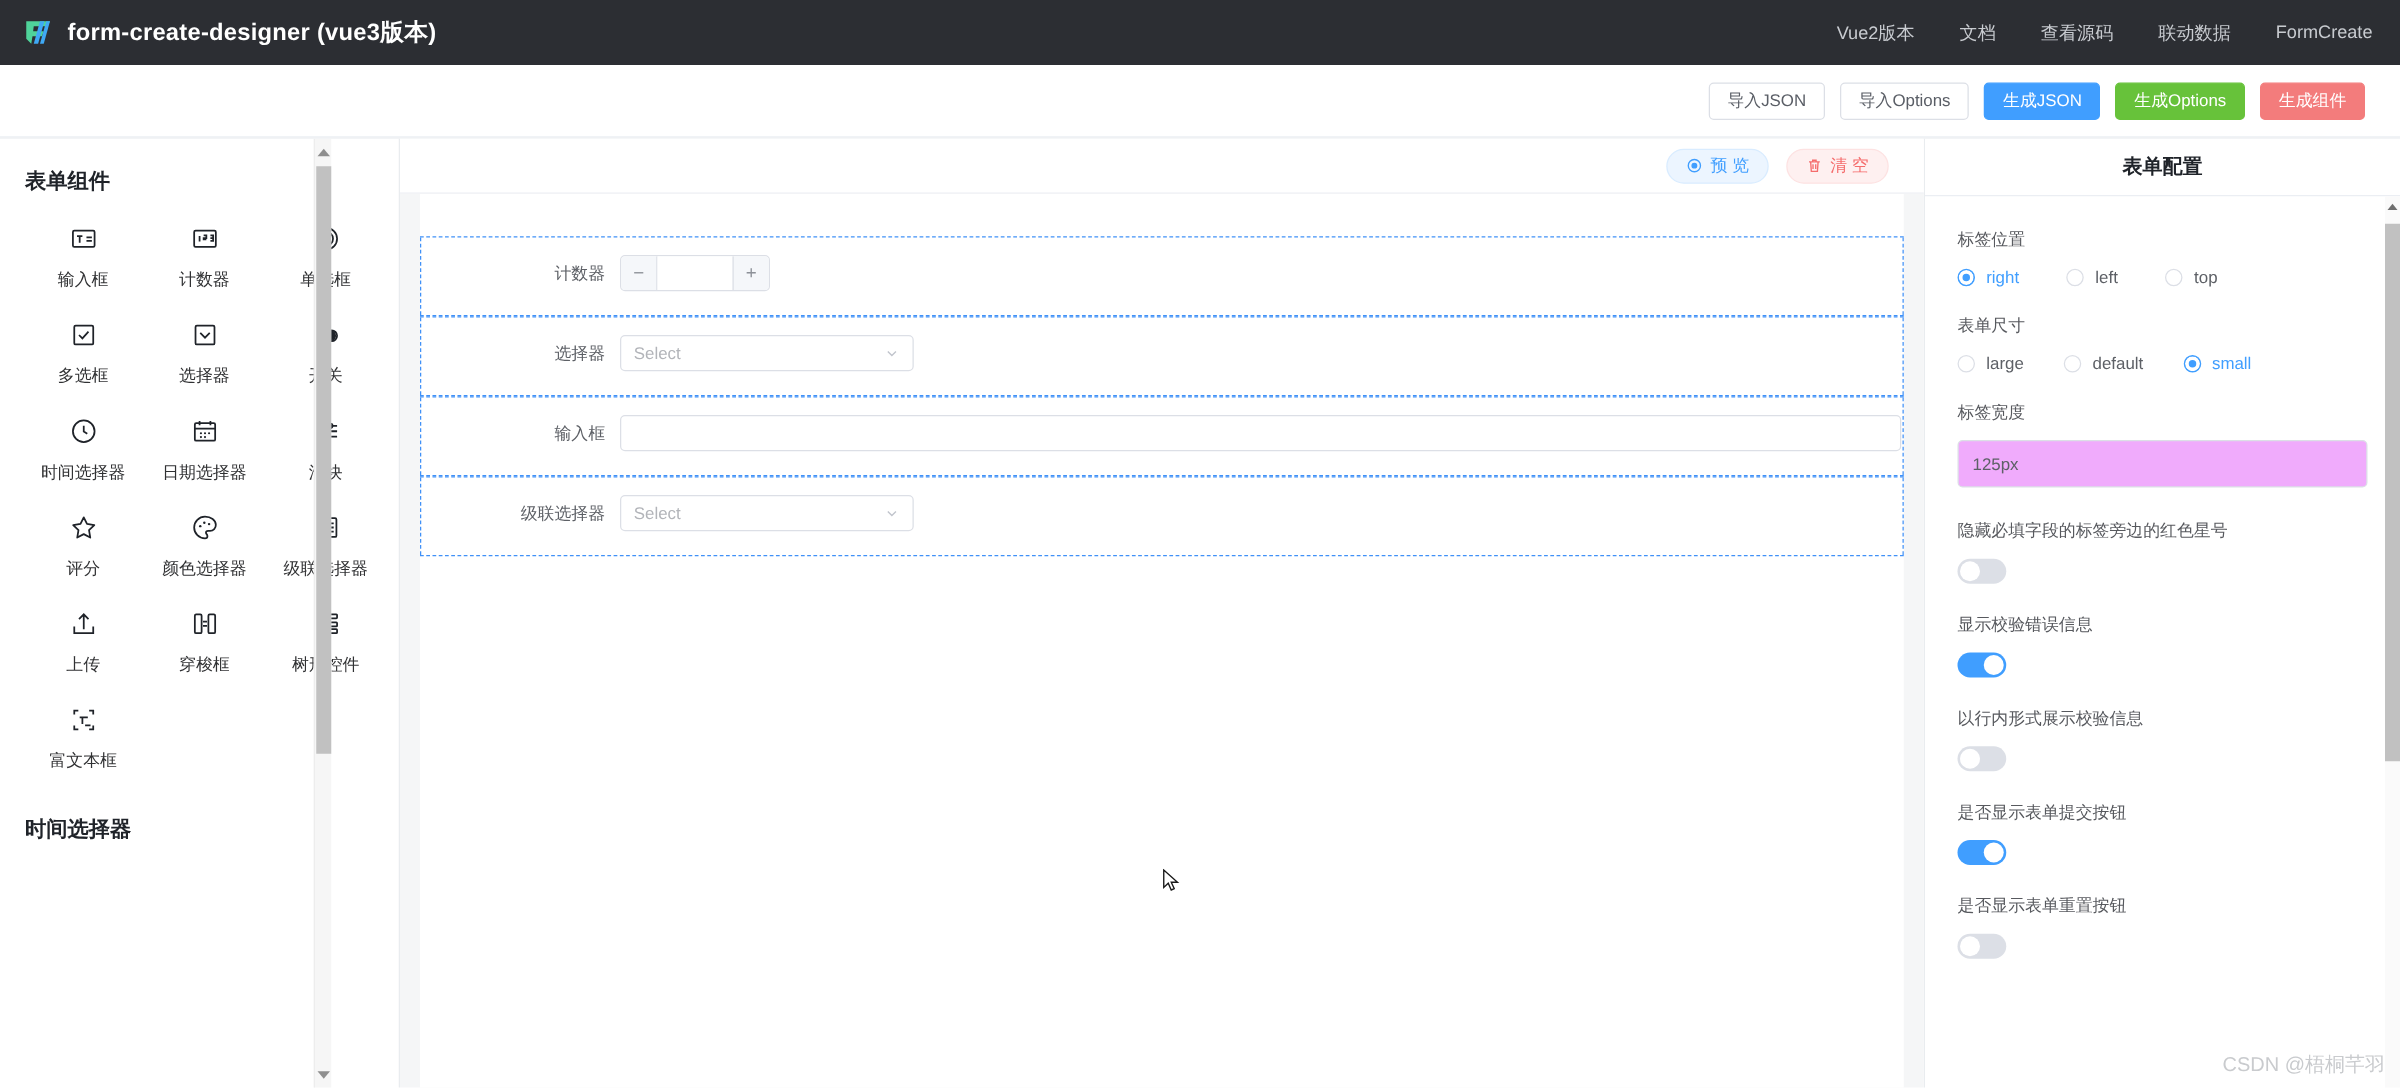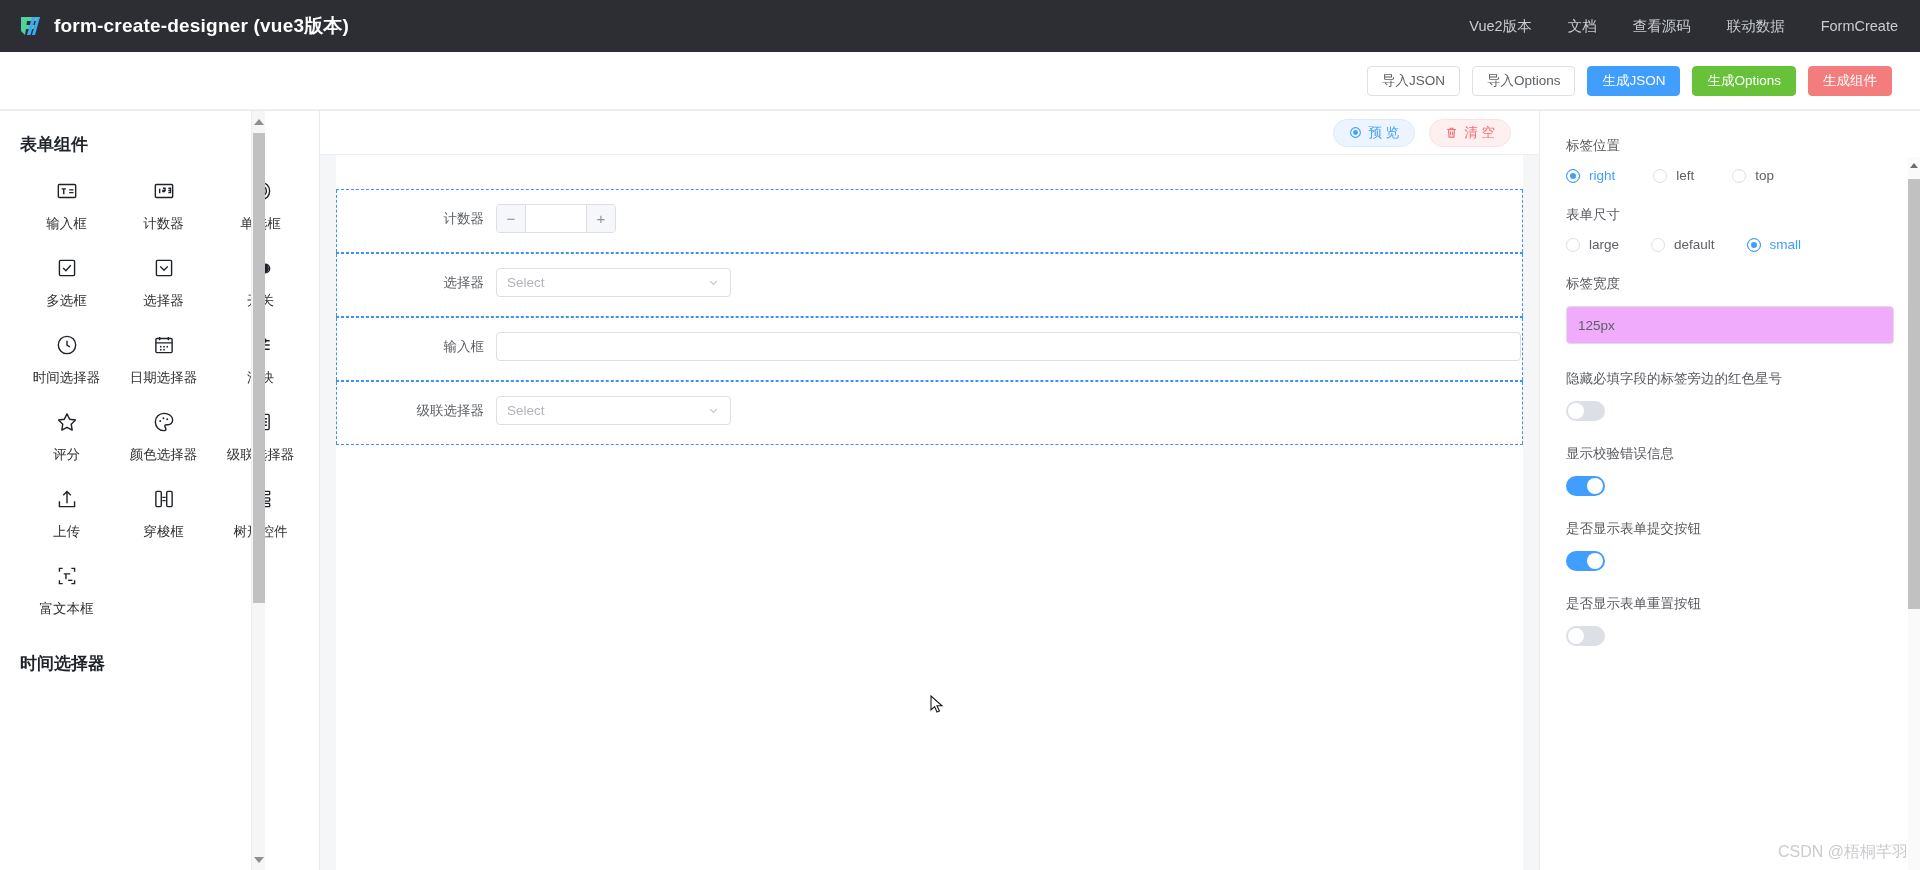--- a/index.html
+++ b/index.html
@@ -503,20 +503,21 @@
 
       </div>
 
       <svg class="cursor" viewBox="0 0 14 20">
         <path d="M1 1 L1 15 L4.6 11.6 L7 17 L9.4 16 L7 10.8 L12 10.8 Z" fill="#fff" stroke="#1a1a1a" stroke-width="1.1"></path>
       </svg>
     </div>
   </section>
 
   <aside class="config">
+    <div class="config-head">表单配置</div>
     <div class="config-body">
 
       <div class="cfg-group">
         <div class="cfg-label">标签位置</div>
         <div class="radio-row" style="margin-bottom:1px">
           <label class="radio on">
             <span class="dot"></span>
             <span class="txt">right</span>
           </label>
           <label class="radio">
@@ -560,20 +561,26 @@
           </div>
       </div>
 
       <div class="cfg-group" style="margin-top:24px">
         <div class="cfg-label">显示校验错误信息</div>
         <div class="switch on">
             <span class="knob"></span>
           </div>
       </div>
 
+      <div class="cfg-group" style="margin-top:24px">
+        <div class="cfg-label">以行内形式展示校验信息</div>
+        <div class="switch">
+            <span class="knob"></span>
+          </div>
+      </div>
 
       <div class="cfg-group" style="margin-top:24px">
         <div class="cfg-label">是否显示表单提交按钮</div>
         <div class="switch on">
             <span class="knob"></span>
           </div>
       </div>
 
       <div class="cfg-group" style="margin-top:24px">
         <div class="cfg-label">是否显示表单重置按钮</div>

